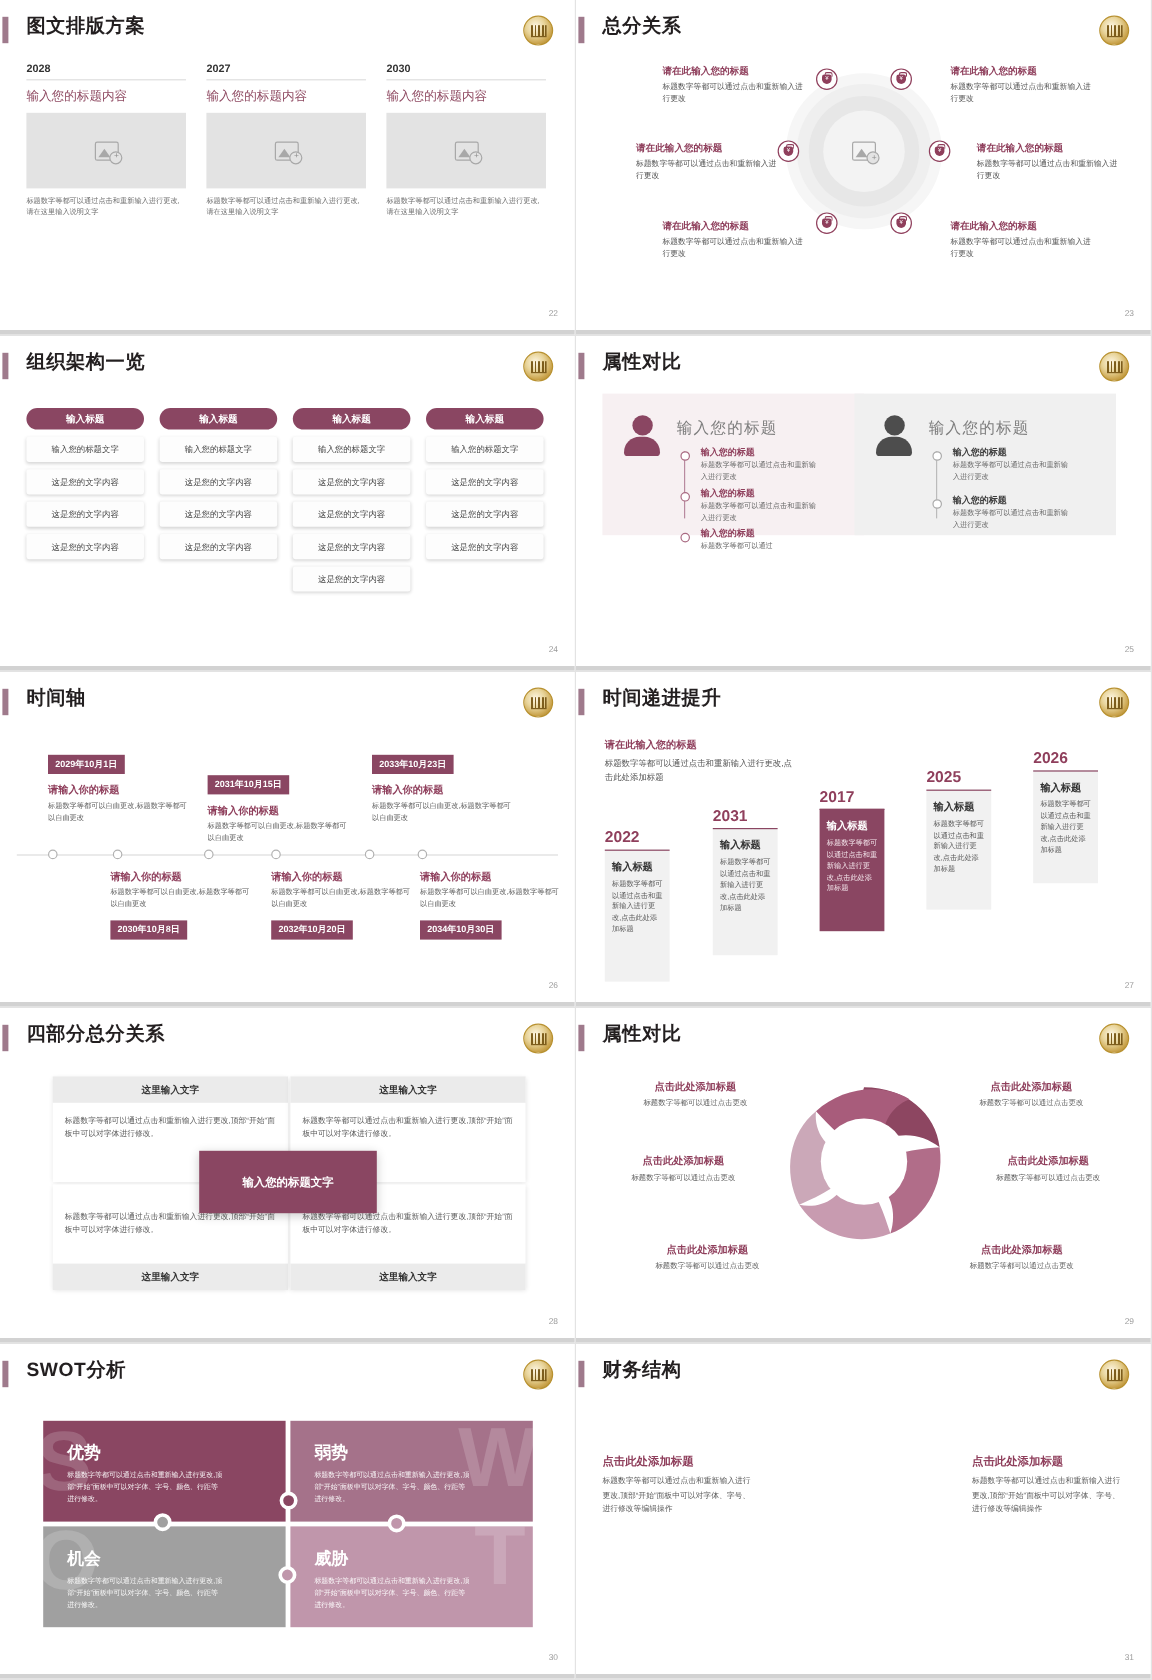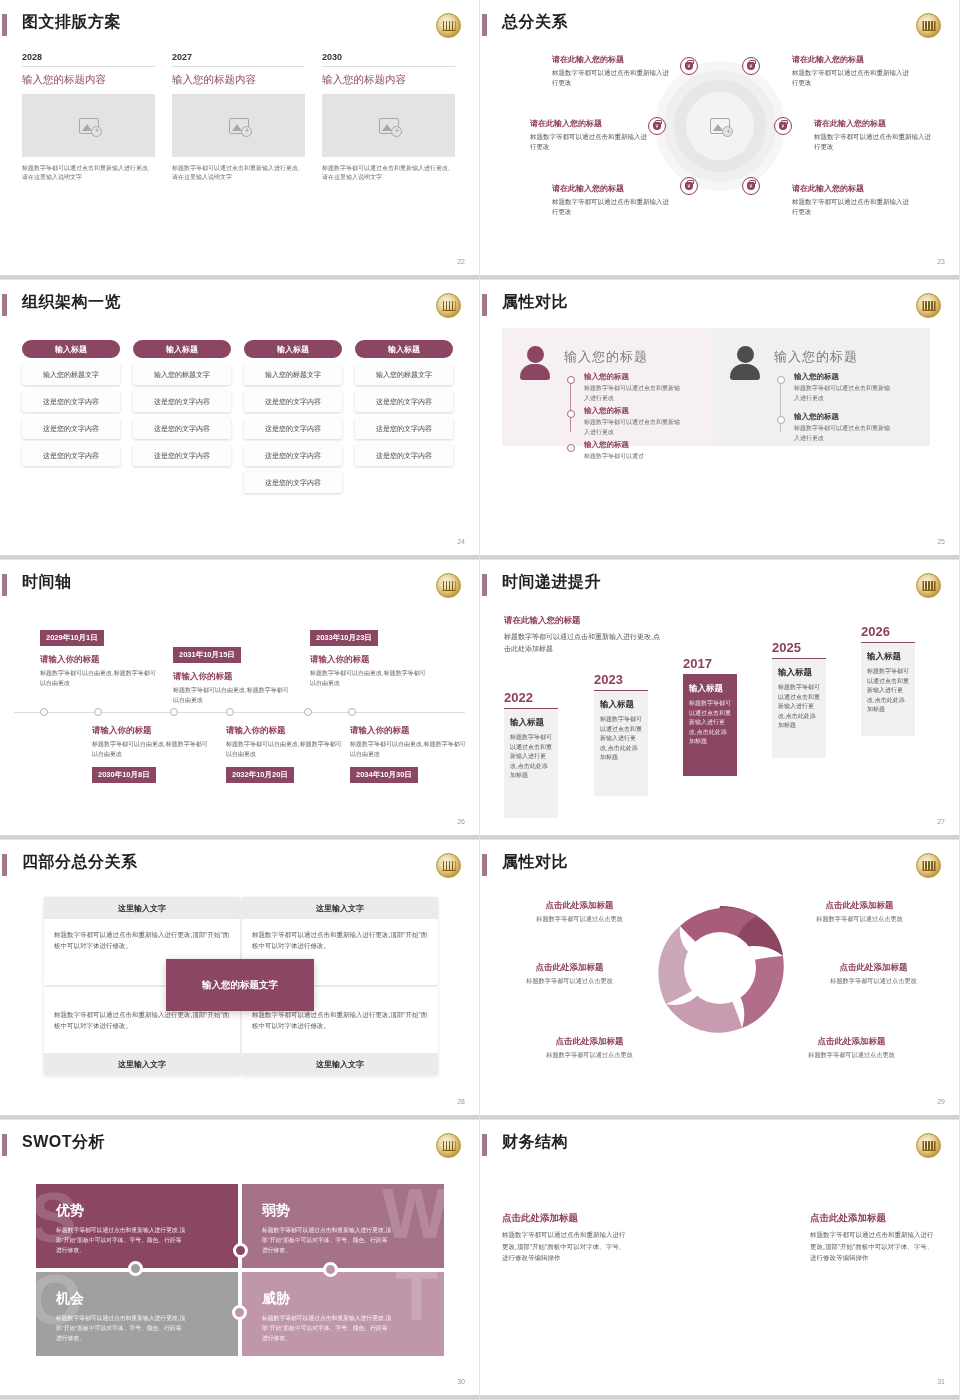--- a/index.html
+++ b/index.html
@@ -384,21 +384,21 @@
     </div>
 
     <div class="stair" style="left:24px;top:130px">
       <div class="styr">2022</div>
       <div class="stbox" style="min-height:110px">
         <div class="sth">输入标题</div>
         <div class="stp">标题数字等都可以通过点击和重新输入进行更改,点击此处添加标题</div>
       </div>
     </div>
     <div class="stair" style="left:114px;top:112px">
-      <div class="styr">2023</div>
+      <div class="styr">2031</div>
       <div class="stbox" style="min-height:106px">
         <div class="sth">输入标题</div>
         <div class="stp">标题数字等都可以通过点击和重新输入进行更改,点击此处添加标题</div>
       </div>
     </div>
     <div class="stair" style="left:203px;top:96px">
       <div class="styr">2017</div>
       <div class="stbox on" style="min-height:102px">
         <div class="sth">输入标题</div>
         <div class="stp">标题数字等都可以通过点击和重新输入进行更改,点击此处添加标题</div>

